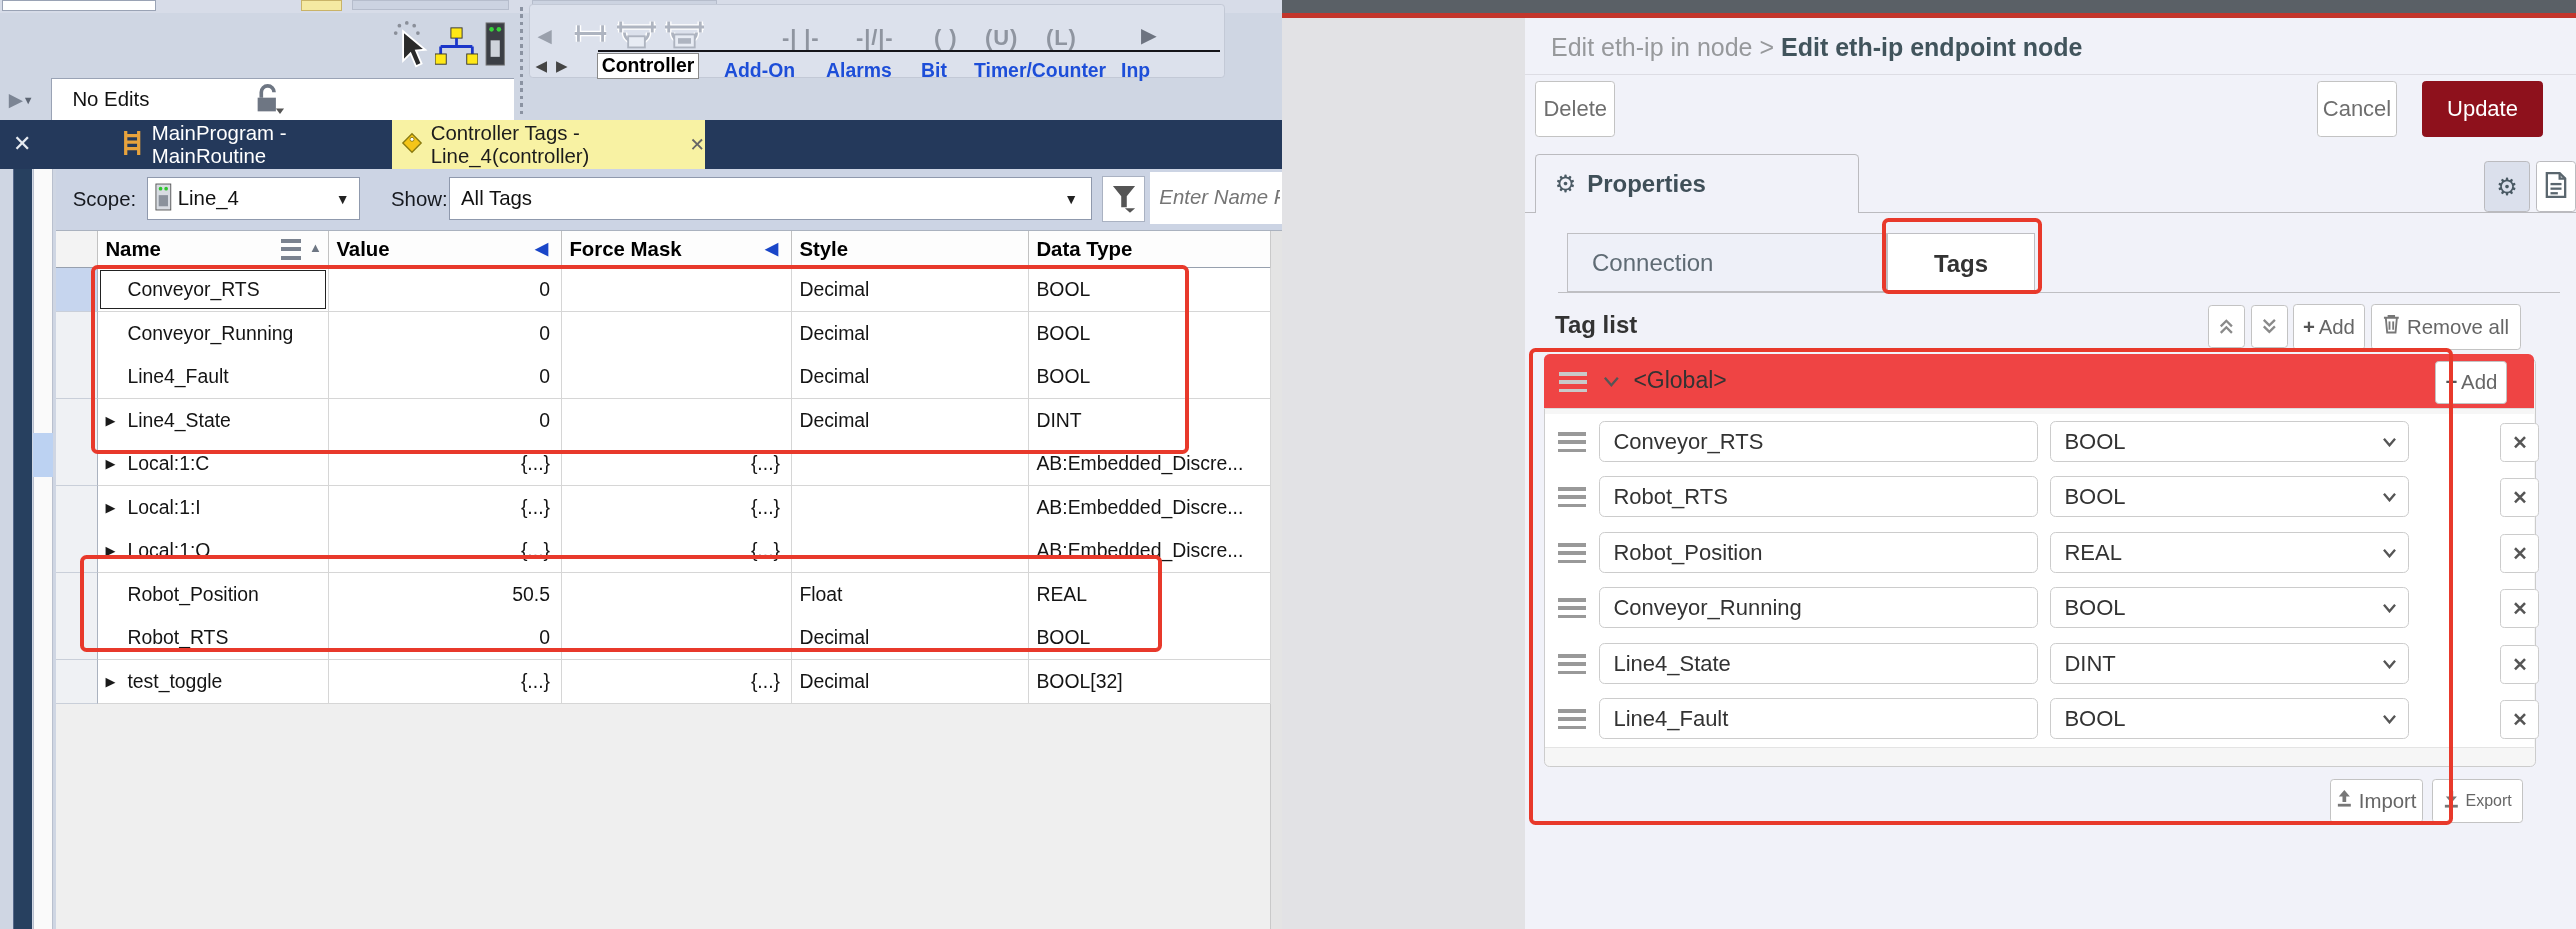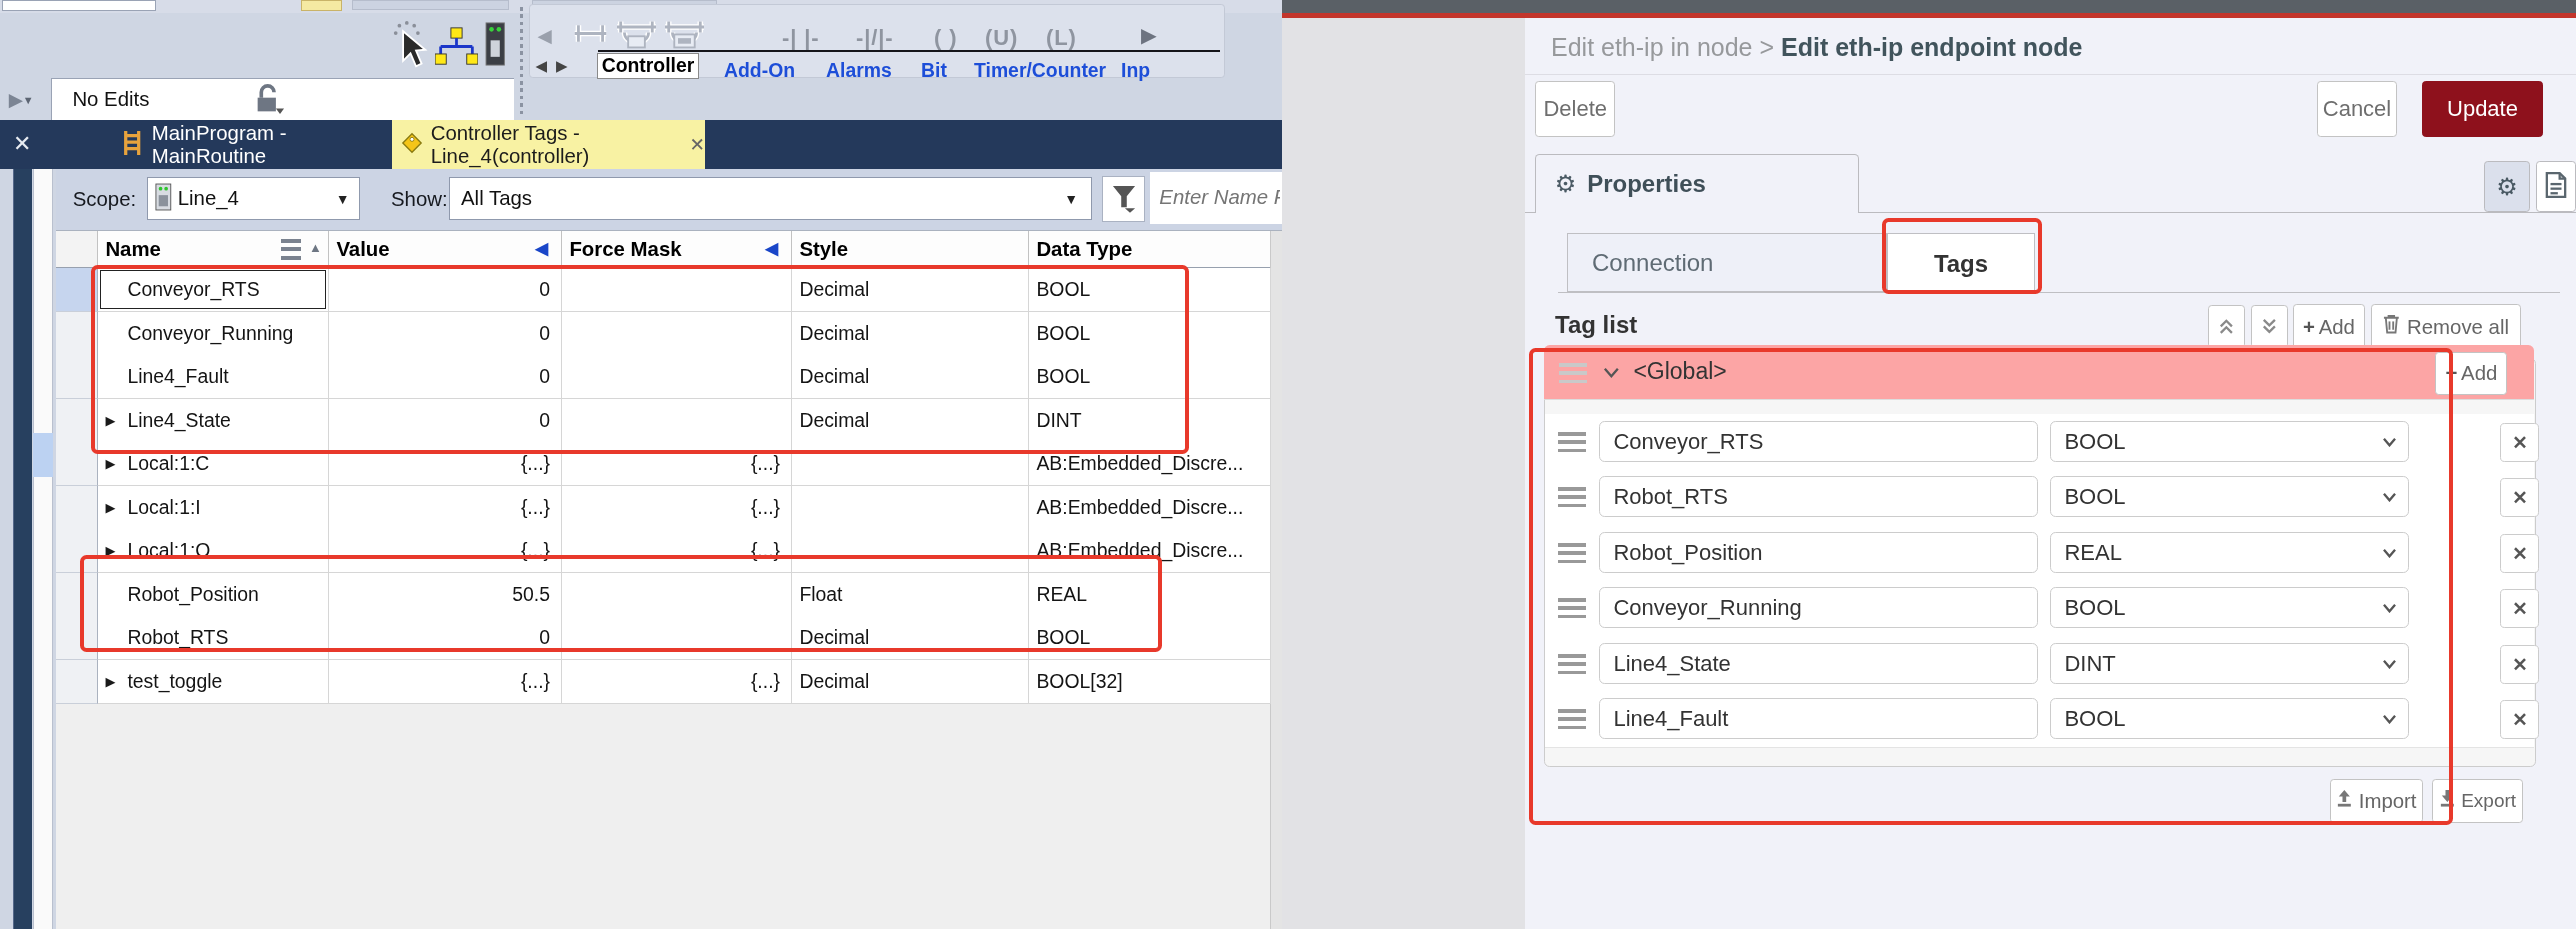--- a/index.html
+++ b/index.html
@@ -540,21 +540,21 @@
       <span style="margin-right:7.4px;"><svg width="16.7" height="20.4" viewBox="0 0 18 22">
             <path d="M1 4 h16 M6 4 v-2 h6 v2 M3 4 l1.5 16 h9 l1.5 -16" fill="none" stroke="#777" stroke-width="2"></path>
             <line x1="7" y1="8" x2="7" y2="17" stroke="#777" stroke-width="2"></line>
             <line x1="11" y1="8" x2="11" y2="17" stroke="#777" stroke-width="2"></line>
           </svg></span>
       <span>Remove all</span>
     </div>
 
     <div class="abs" style="left:18.5px;top:358px;width:992px;height:409px;border:0.9px solid #ccc;border-radius:5.6px;background:#f6f6f6;"></div>
 
-    <div class="abs" style="left:19.4px;top:345px;width:990px;height:55px;background:#fca5a5;border-bottom:0.9px solid #ddd;border-radius:5.6px 5.6px 0 0;">
+    <div class="abs" style="left:19.4px;top:354px;width:990px;height:55px;background:#ef4444;border-bottom:0.9px solid #ddd;border-radius:5.6px 5.6px 0 0;">
       <span class="handle light" style="left:15px;top:17.6px;"></span>
       <span style="position:absolute;left:59px;top:20.4px;"><svg width="16.7" height="13" viewBox="0 0 18 14">
             <polyline points="2,3 9,11 16,3" fill="none" stroke="#555" stroke-width="2.5"></polyline>
           </svg></span>
       <span style="position:absolute;left:89px;top:13px;font-size:23px;color:#333;">&lt;Global&gt;</span>
       <div class="smallTool" style="left:891px;top:6.5px;width:72px;height:43px;font-size:20.4px;">
         <span style="font-weight:bold;color:#555;margin-right:3.7px;">+</span>
           <span>Add</span>
       </div>
     </div>
@@ -631,21 +631,21 @@
       <div class="xbtn" style="left:955px;top:9.3px;">✕</div>
     </div>
 
     <div class="smallTool" style="left:805px;top:779px;width:93px;height:44px;font-size:20.4px;">
       <span style="margin-right:5.6px;"><svg width="16.7" height="18.5" viewBox="0 0 18 20">
             <polygon points="9,1 15,8 11,8 11,14 7,14 7,8 3,8" fill="#777"></polygon>
             <rect x="2" y="16" width="14" height="3" fill="#777"></rect>
           </svg></span>
       <span>Import</span>
     </div>
-    <div class="smallTool" style="left:907px;top:779px;width:91px;height:44px;font-size:19px;">
+    <div class="smallTool" style="left:907px;top:779px;width:91px;height:44px;font-size:16px;">
       <span style="margin-right:5.6px;"><svg width="16.7" height="18.5" viewBox="0 0 18 20">
             <polygon points="9,14 3,7 7,7 7,1 11,1 11,7 15,7" fill="#777"></polygon>
             <rect x="2" y="16" width="14" height="3" fill="#777"></rect>
           </svg></span>
       <span>Export</span>
     </div>
   </div>
 
   <div class="anno" style="left:1882px;top:218px;width:152px;height:68px;"></div>
   <div class="anno" style="left:1529px;top:348px;width:916px;height:469px;"></div>

